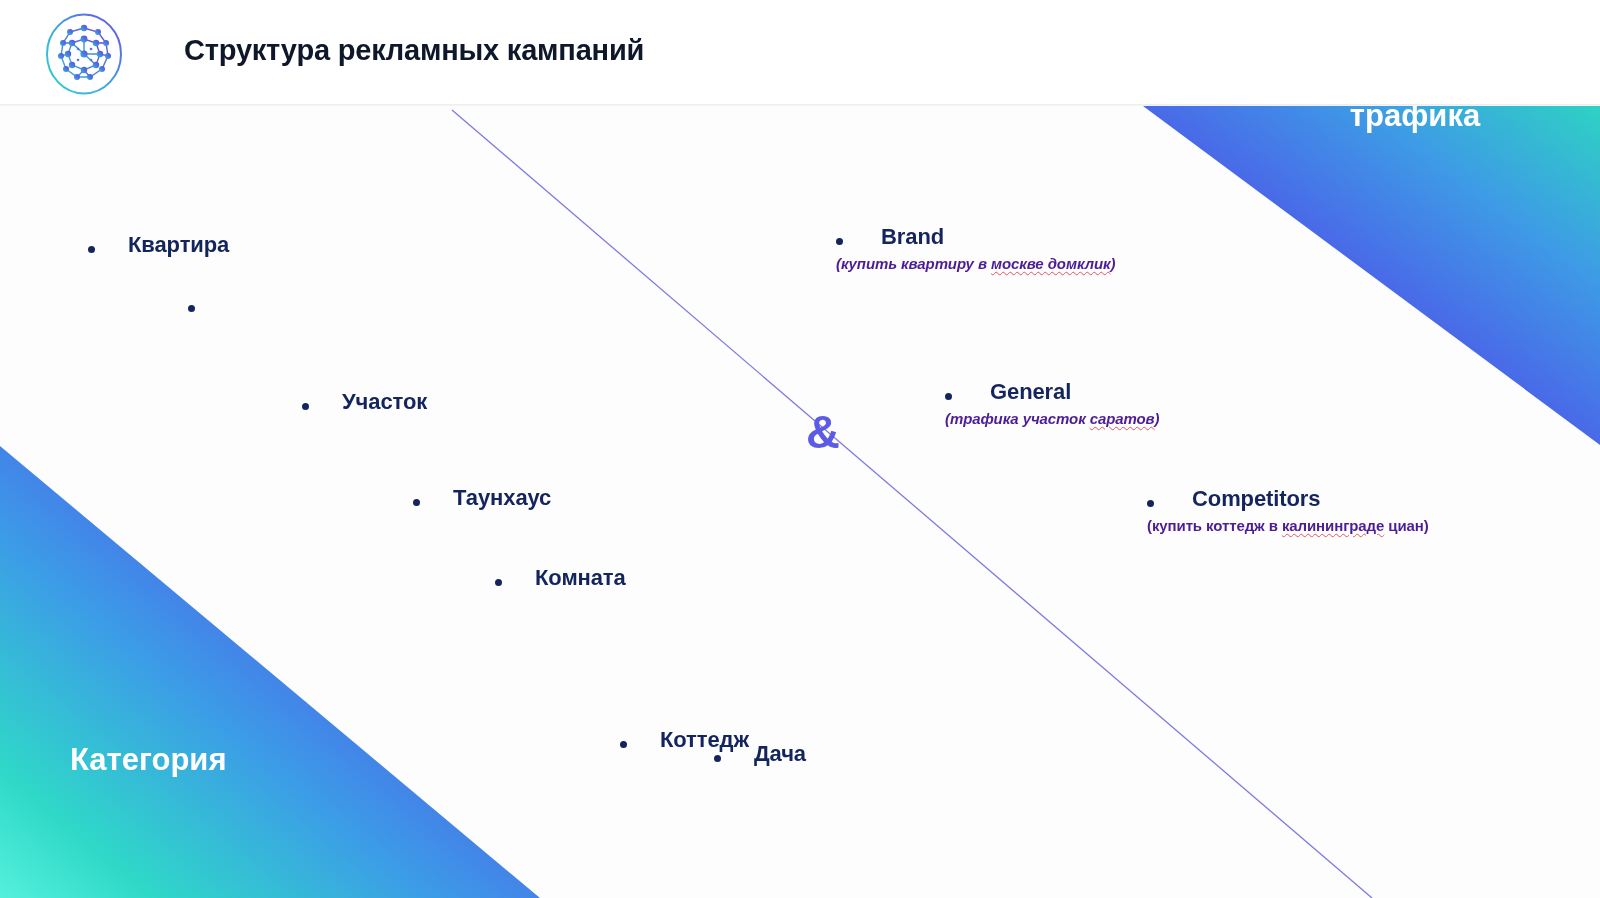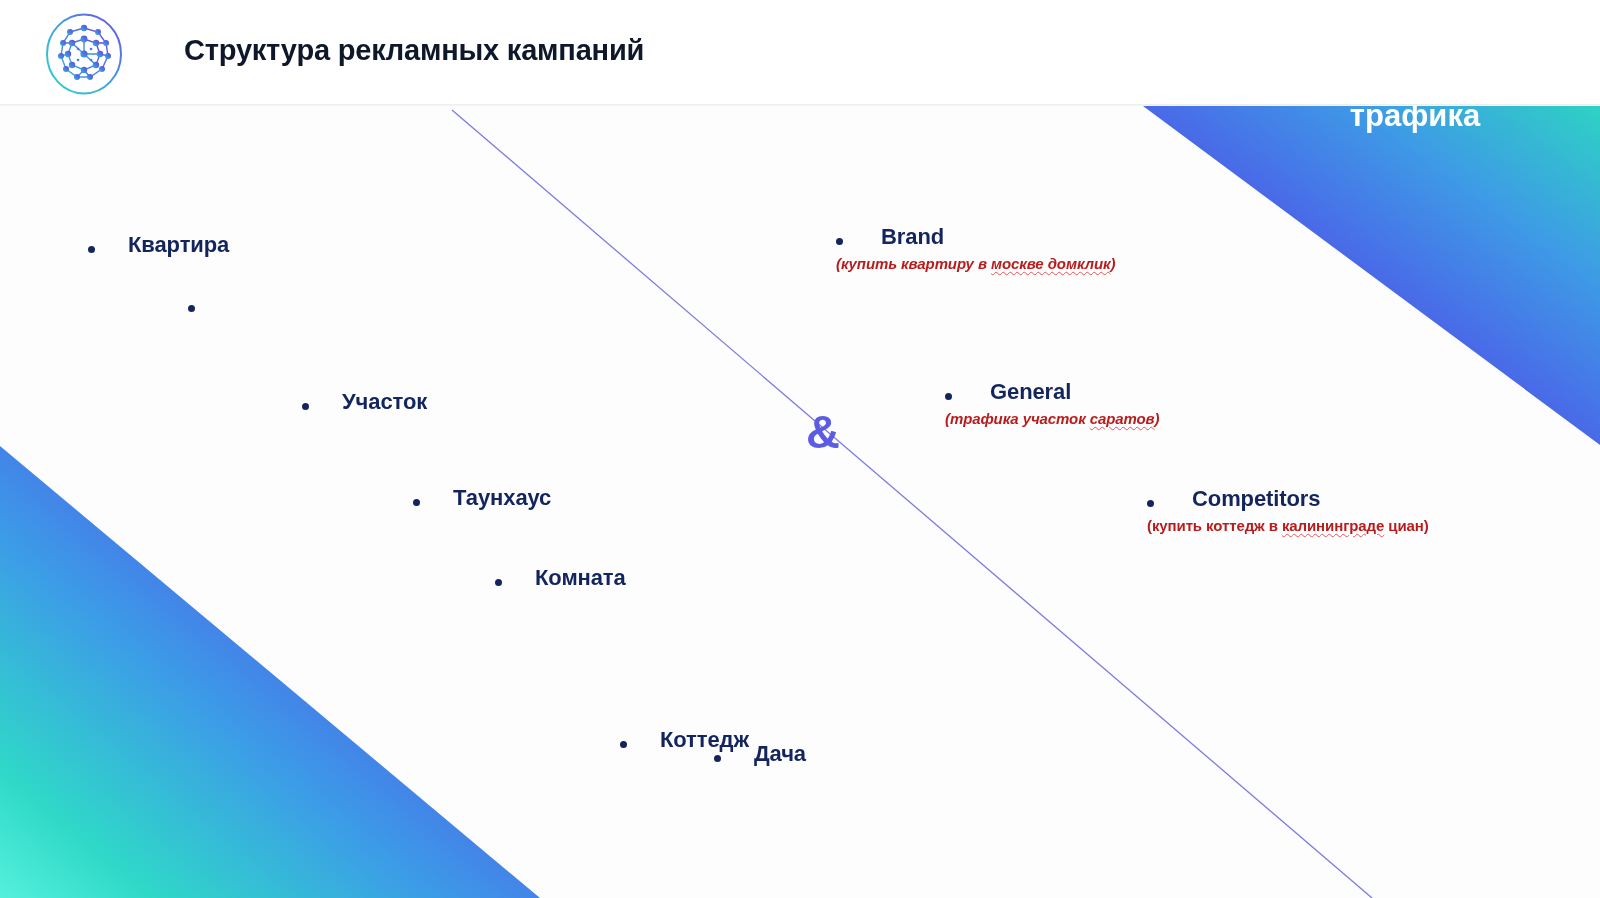--- a/index.html
+++ b/index.html
@@ -105,21 +105,21 @@
   .bullet-label {
     font-size:22px;
     font-weight:bold;
     color:#13255C;
     letter-spacing:-0.1px;
   }
   .bullet-sub {
     display:block;
     font-size:15px;
     font-weight:bold;
-    color:#b91c1c;
+    color:#4c1d95;
     margin-top:5px;
     letter-spacing:-0.1px;
   }
   .bullet-sub.italic { font-style:italic; }
   .sub-line { text-align:center; }
 
   .spell {
     text-decoration-line: underline;
     text-decoration-style: wavy;
     text-decoration-color:#E0575F;
@@ -171,20 +171,21 @@
         <stop offset="40%" stop-color="#3C9CE7"></stop>
         <stop offset="72%" stop-color="#5152EA"></stop>
         <stop offset="100%" stop-color="#5B3FE8"></stop>
       </linearGradient>
     </defs>
     <polygon points="0,0 0,452 540,452" fill="url(#gradBL)"></polygon>
   </svg>
 
   <div class="corner-label" id="label-traffic-type">Тип
 трафика</div>
+  <div class="corner-label" id="label-category">Категория</div>
 
   <svg id="diagonal-line">
     <line x1="452" y1="110" x2="1372" y2="898" stroke="#7C7CE0" stroke-width="1.3"></line>
   </svg>
 
   <div id="header-band"></div>
   <div id="header-divider"></div>
 
   <svg id="logo" viewBox="0 0 80 84">
     <defs>

